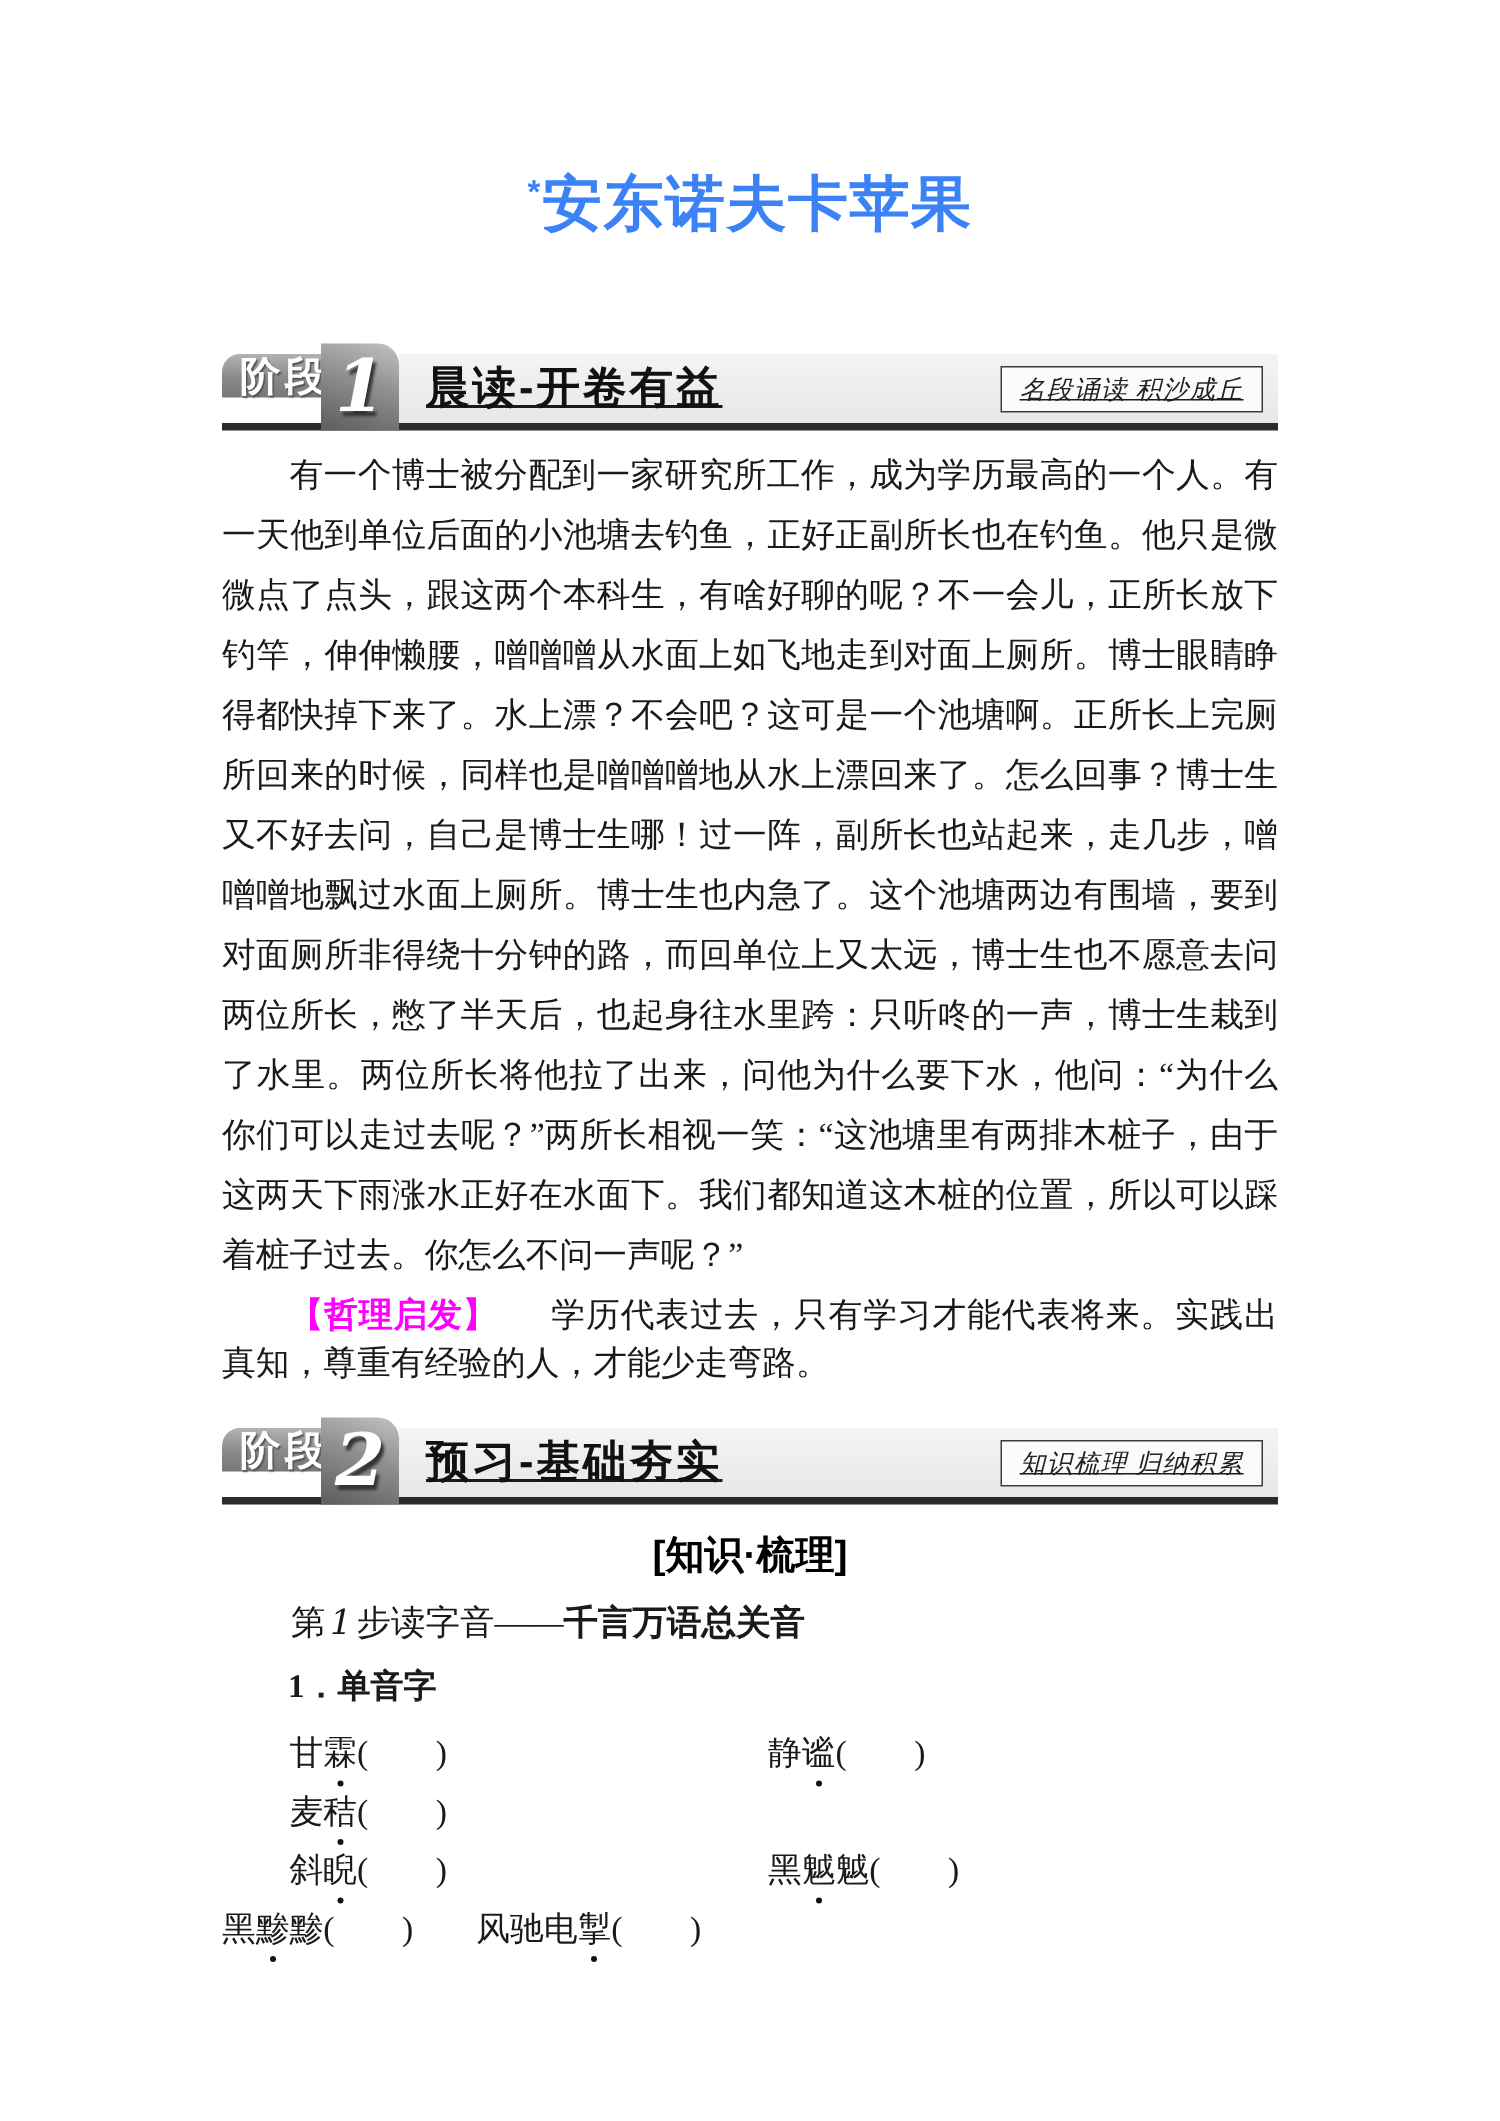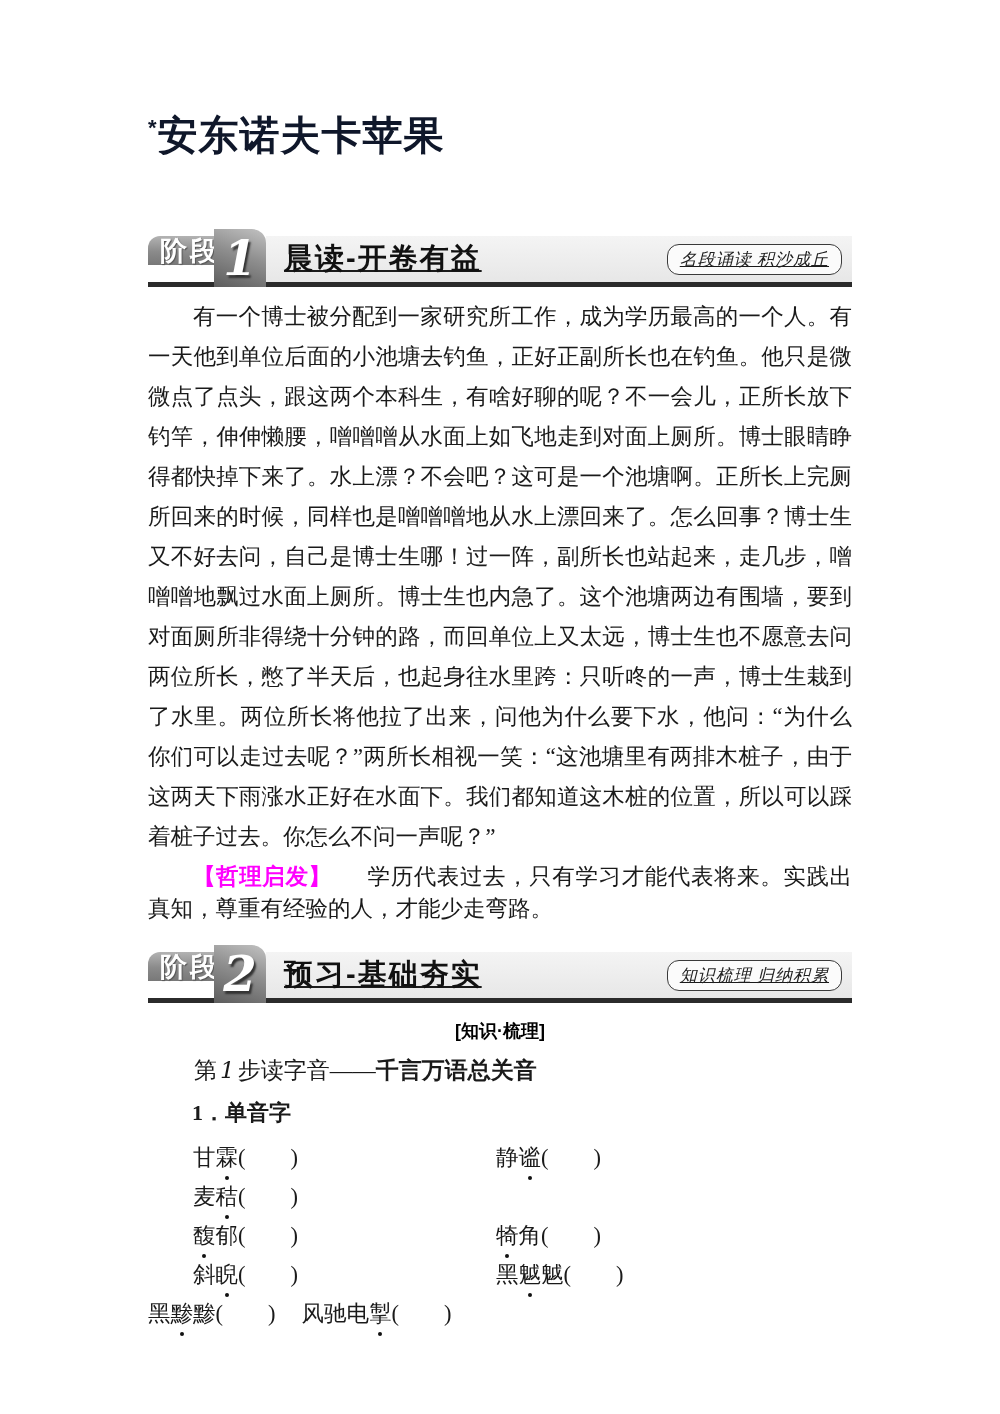--- a/index.html
+++ b/index.html
@@ -8,26 +8,26 @@
     width: 1000px; height: 1414px;
     font-family: "Liberation Serif", serif;
     color: #1a1a1a;
     position: relative;
     overflow: hidden;
   }
   .content { width: 704px; margin: 0 0 0 148px; padding-top: 108px; }
 
   
   .doc-title {
-    text-align: left;
+    text-align: center;
     font-family: "Liberation Sans", sans-serif;
     font-weight: bold;
     font-size: 40px;
     letter-spacing: 1px;
-    color: #0f172a;
+    color: #3b82f6;
   }
   .doc-title sup { font-size: 22px; vertical-align: 14px; }
 
   
   .banner { position: relative; height: 58px; margin-top: 66px; }
   .banner-bar {
     position: absolute; left: 0; right: 0; bottom: 0; height: 5px;
     background: #2b2b2b;
   }
   .stage-chip {
@@ -57,21 +57,21 @@
     background: linear-gradient(180deg, #f4f4f4, #e7e7e7);
     display: flex; align-items: center; justify-content: space-between;
     padding: 0 10px 0 18px;
     text-decoration: underline;
   }
   .banner-title {
     font-family: "Liberation Sans", sans-serif;
     font-weight: bold; font-size: 29px; letter-spacing: 2px; color: #111;
   }
   .banner-tag {
-    border: 1.5px solid #3a3a3a; border-radius: 12px;
+    border: 1.5px solid #3a3a3a; border-radius: 0;
     background: #fbfbfb;
     padding: 3px 12px;
     font-family: "Liberation Serif", serif;
     font-style: italic; font-size: 17px; letter-spacing: 1px; color: #222;
     white-space: nowrap;
     margin-left: 29px;
   }
 
   
   .reading-subtitle {
@@ -96,36 +96,36 @@
     font-family: "Liberation Sans", sans-serif;
     font-weight: bold;
     margin-right: 1.6em;
   }
 
   
   .section-header {
     margin-top: 16px;
     text-align: center;
     font-family: "Liberation Sans", sans-serif;
-    font-weight: bold; font-size: 18px; color: #000;
+    font-weight: bold; font-size: 26px; color: #000;
   }
   .step-line { margin-top: 12px; font-size: 23px; padding-left: 2em; }
   .step-kaiti { font-family: "Liberation Serif", serif; }
   .step-num { font-style: italic; font-family: "DejaVu Serif", serif; padding: 0 3px; }
   .step-title { font-family: "Liberation Sans", sans-serif; font-weight: bold; }
   .item-heading {
     margin-top: 12px; padding-left: 2em;
     font-size: 22px; font-weight: bold;
   }
   .item-num { font-family: "Liberation Serif", serif; }
   .item-title { font-family: "Liberation Sans", sans-serif; }
 
   
   .word-grid { margin-top: 10px; font-size: 22.5px; }
-  .word-row { display: flex; line-height: 39px; }
+  .word-row { display: flex; line-height: 39px; gap: 16px; }
   .word-row.indent { padding-left: 2em; }
   .word-row.indent .word-cell:first-child { width: 303px; }
   .word-row.noindent .word-cell:first-child { margin-right: 26px; }
   .word-cell { white-space: nowrap; }
   .dotchar { position: relative; display: inline-block; }
   .dotchar::after {
     content: ""; position: absolute;
     left: 50%; transform: translateX(-50%);
     bottom: -3px; width: 4px; height: 4px;
     border-radius: 50%; background: #111;
@@ -177,24 +177,20 @@
 
   <div class="word-grid">
       <div class="word-row indent">
         <span class="word-cell"><span>甘</span><span class="dotchar">霖</span><span>(　　)</span></span>
         <span class="word-cell"><span>静</span><span class="dotchar">谧</span><span>(　　)</span></span>
       </div>
       <div class="word-row indent">
         <span class="word-cell"><span>麦</span><span class="dotchar">秸</span><span>(　　)</span></span>
       </div>
       <div class="word-row indent">
-        <span class="word-cell"><span class="dotchar">馥</span><span>郁</span><span>(　　)</span></span>
-        <span class="word-cell"><span class="dotchar">犄</span><span>角</span><span>(　　)</span></span>
-      </div>
-      <div class="word-row indent">
         <span class="word-cell"><span>斜</span><span class="dotchar">睨</span><span>(　　)</span></span>
         <span class="word-cell"><span>黑</span><span class="dotchar">魆</span><span>魆</span><span>(　　)</span></span>
       </div>
       <div class="word-row noindent">
         <span class="word-cell"><span>黑</span><span class="dotchar">黪</span><span>黪</span><span>(　　)</span></span>
         <span class="word-cell"><span>风驰电</span><span class="dotchar">掣</span><span>(　　)</span></span>
       </div>
     </div>
 
 </div>

